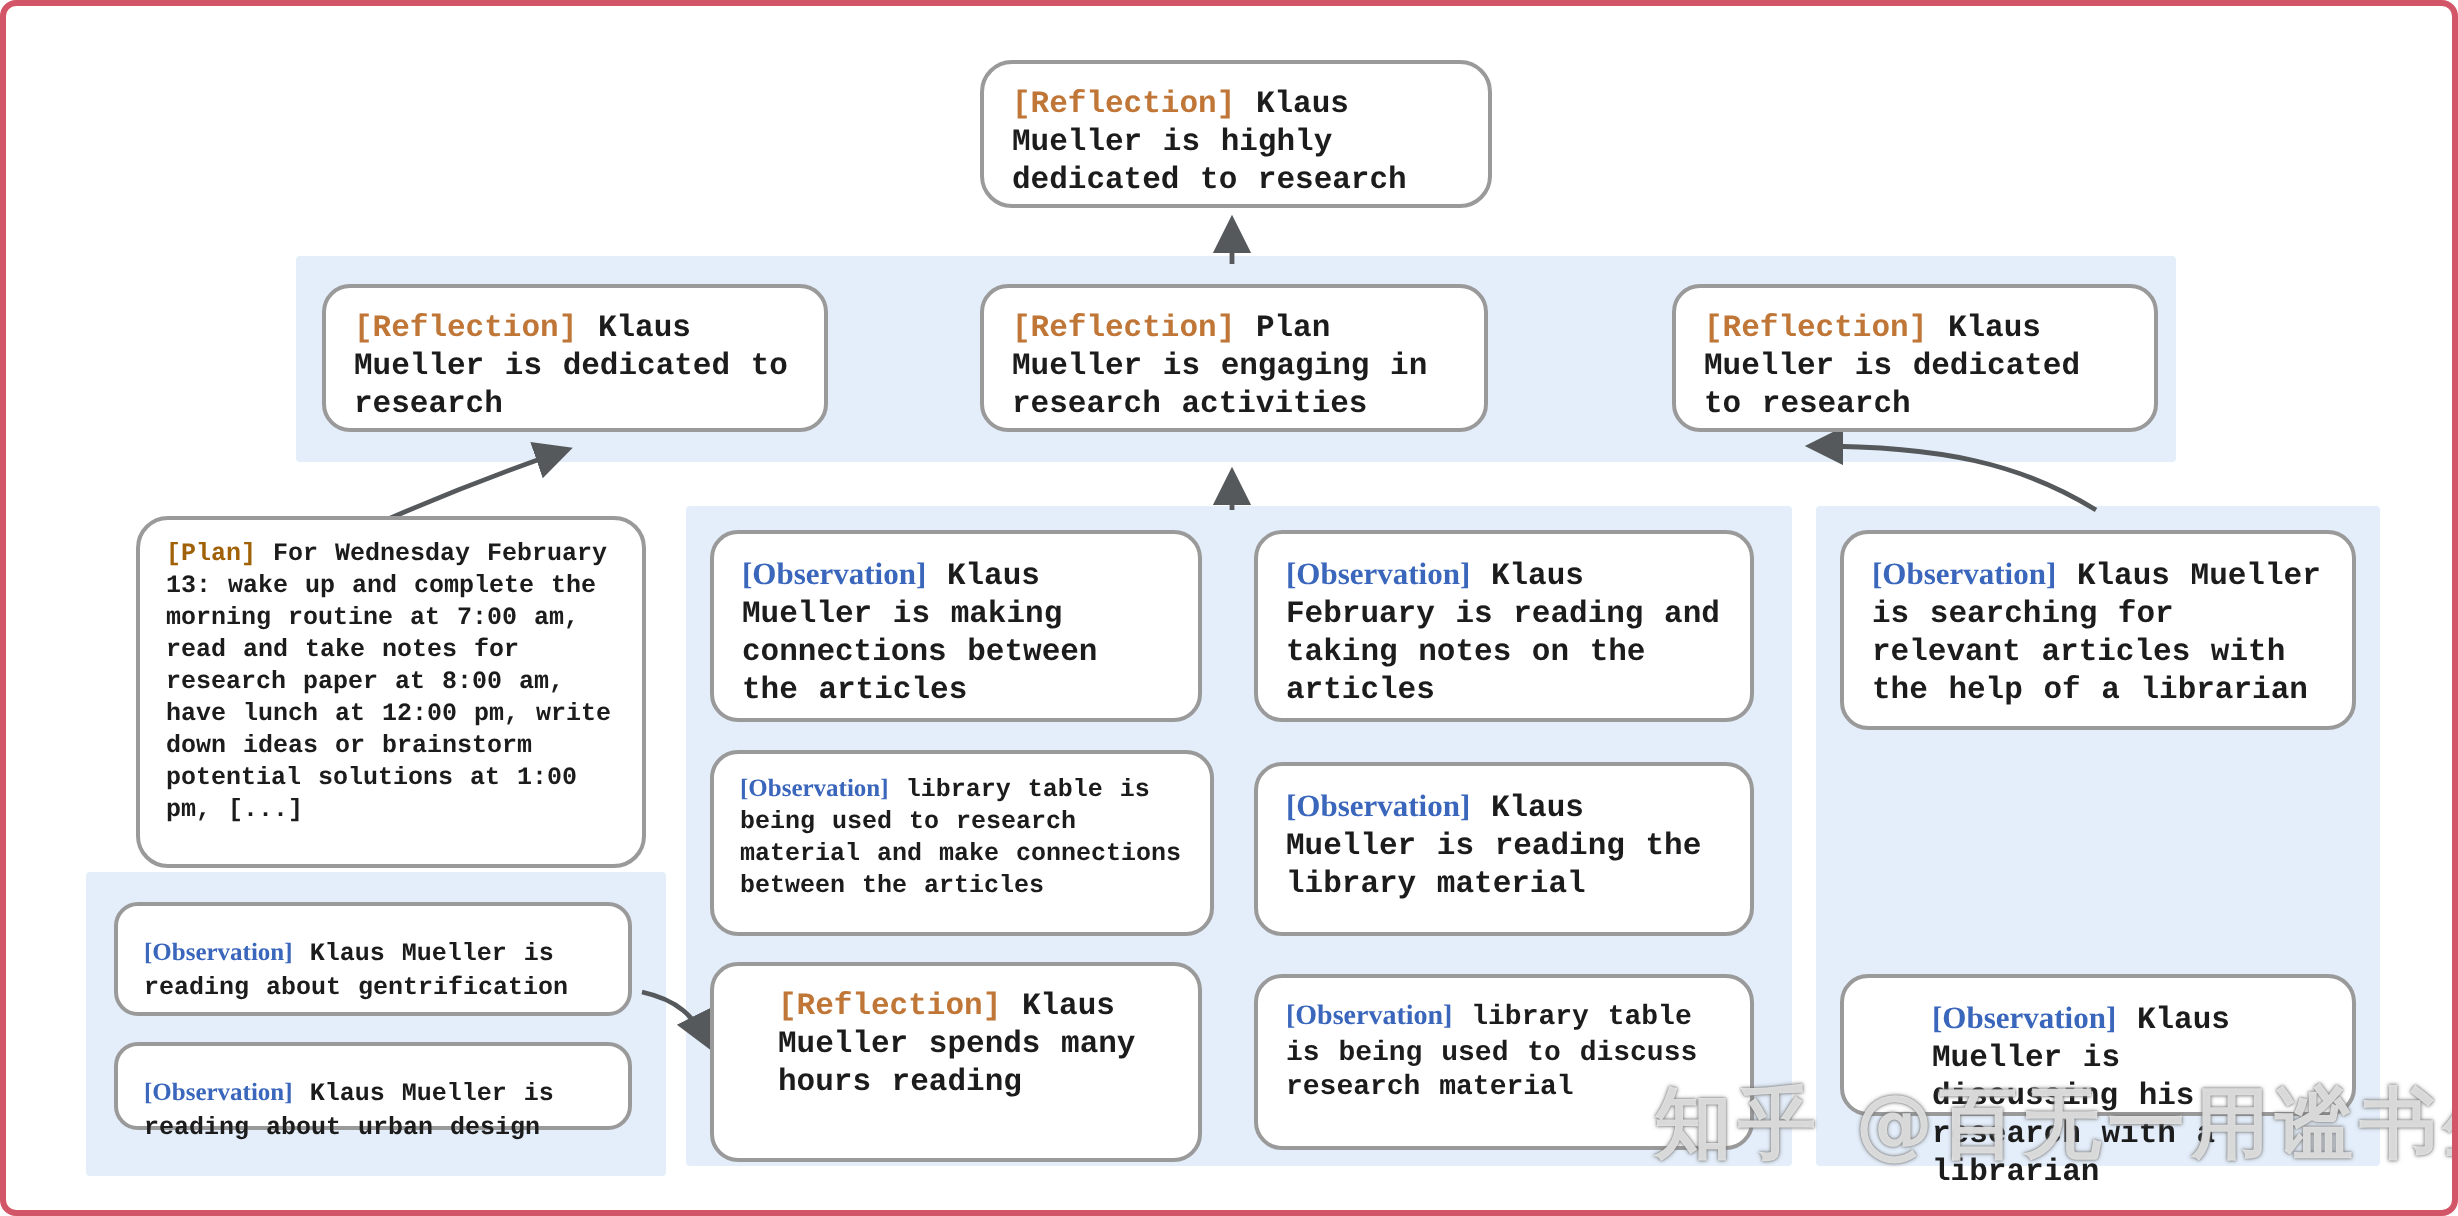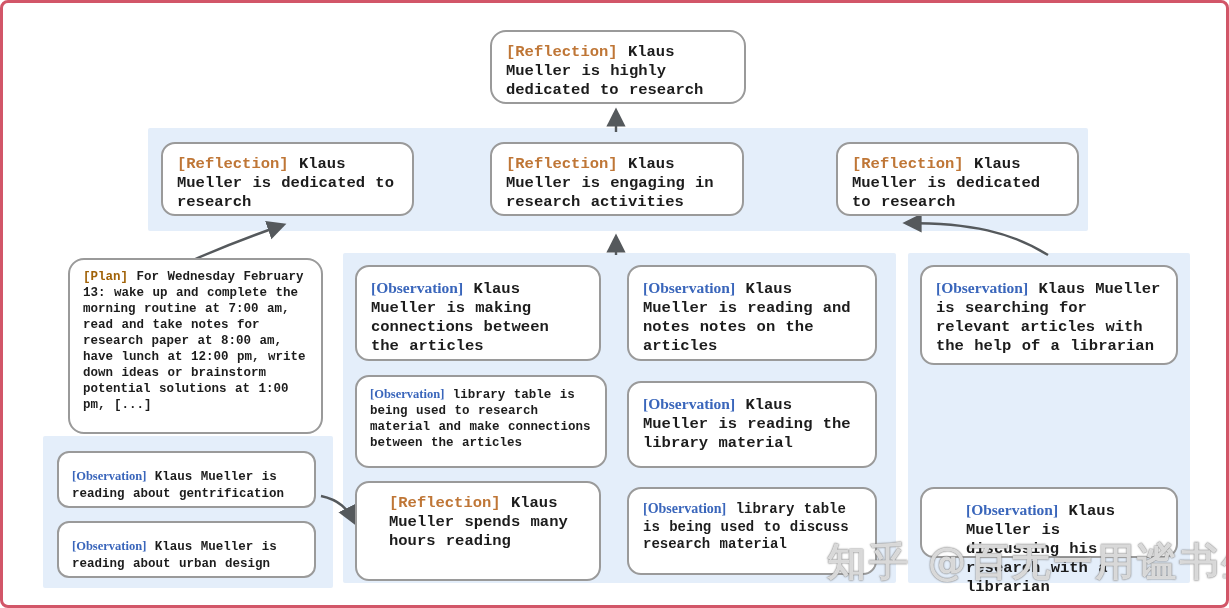--- a/index.html
+++ b/index.html
@@ -63,57 +63,57 @@
     <span class="tag-reflection">[Reflection]</span>
     <span>Klaus Mueller is highly dedicated to research</span>
   </div>
 
   <div class="node" style="left:158px; top:139px; width:253px; height:74px;">
     <span class="tag-reflection">[Reflection]</span>
     <span>Klaus Mueller is dedicated to research</span>
   </div>
   <div class="node" style="left:487px; top:139px; width:254px; height:74px;">
     <span class="tag-reflection">[Reflection]</span>
-    <span>Klaus Mueller is engaging in research activities</span>
+    <span>Plan Mueller is engaging in research activities</span>
   </div>
   <div class="node" style="left:833px; top:139px; width:243px; height:74px;">
     <span class="tag-reflection">[Reflection]</span>
     <span>Klaus Mueller is dedicated to research</span>
   </div>
 
   <div class="node small" style="left:65px; top:255px; width:255px; height:176px; border-radius:16px;">
     <span class="tag-plan">[Plan]</span>
     <span>For Wednesday February 13: wake up and complete the morning routine at 7:00 am, read and take notes for research paper at 8:00 am, have lunch at 12:00 pm, write down ideas or brainstorm potential solutions at 1:00 pm, [...]</span>
   </div>
 
   <div class="node bl" style="left:54px; top:448px; width:259px; height:57px;">
     <span class="tag-observation">[Observation]</span>
     <span>Klaus Mueller is reading about gentrification</span>
   </div>
-  <div class="node bl" style="left:54px; top:518px; width:259px; height:57px;">
+  <div class="node bl" style="left:54px; top:518px; width:259px; height:44px;">
     <span class="tag-observation">[Observation]</span>
     <span>Klaus Mueller is reading about urban design</span>
   </div>
 
   <div class="node" style="left:352px; top:262px; width:246px; height:96px;">
     <span class="tag-observation">[Observation]</span>
     <span>Klaus Mueller is making connections between the articles</span>
   </div>
   <div class="node small" style="left:352px; top:372px; width:252px; height:93px;">
     <span class="tag-observation">[Observation]</span>
     <span>library table is being used to research material and make connections between the articles</span>
   </div>
   <div class="node" style="left:352px; top:478px; width:246px; height:100px;padding-left:32px;">
     <span class="tag-reflection">[Reflection]</span>
     <span>Klaus Mueller spends many hours reading</span>
   </div>
 
   <div class="node" style="left:624px; top:262px; width:250px; height:96px;">
     <span class="tag-observation">[Observation]</span>
-    <span>Klaus Mueller is reading and notes notes on the articles</span>
+    <span>Klaus February is reading and taking notes on the articles</span>
   </div>
   <div class="node" style="left:624px; top:378px; width:250px; height:87px;">
     <span class="tag-observation">[Observation]</span>
     <span>Klaus Mueller is reading the library material</span>
   </div>
   <div class="node medium" style="left:624px; top:484px; width:250px; height:88px;">
     <span class="tag-observation">[Observation]</span>
     <span>library table is being used to discuss research material</span>
   </div>
 

